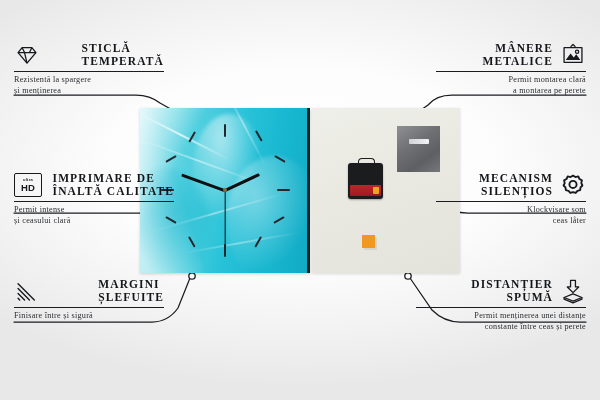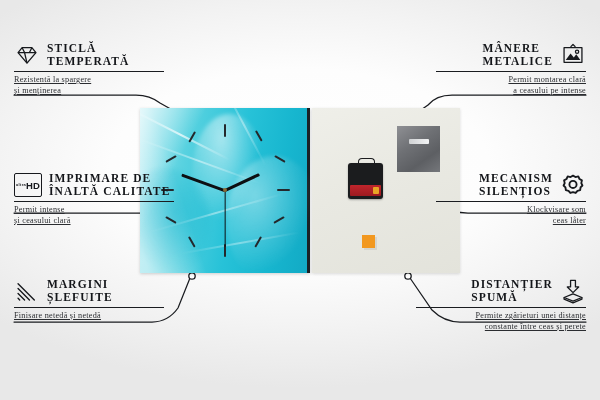--- a/index.html
+++ b/index.html
@@ -11,41 +11,41 @@
   #stage{
     position:relative;width:600px;height:400px;
     background:
       radial-gradient(ellipse 70% 55% at 50% 42%, #ffffff 0%, #fdfdfd 45%, #f3f3f3 72%, #e8e8e8 100%);
   }
   
   #wires{position:absolute;left:0;top:0;width:600px;height:400px;}
   
   .feat{position:absolute;}
   .feat .titlerow{display:flex;align-items:center;gap:7px;}
-  .feat.left .titlerow{justify-content:flex-start;}
+  .feat.left .titlerow{justify-content:space-between;}
   .feat.right .titlerow{justify-content:flex-end;}
   .ttl{
     font-family:"Liberation Serif", serif;
     font-size:11.5px;line-height:13px;font-weight:bold;
     letter-spacing:1.1px;color:#14161a;text-transform:uppercase;
   }
   .feat.left .ttl{text-align:left;}
-  .feat.right .ttl{}
+  .feat.right .ttl{text-align:right;}
   .rule{height:1px;background:#1a1c20;margin:3px 0 3px 0;}
   .sub{
     font-family:"Liberation Serif", serif;
-    font-size:8.2px;line-height:10.5px;color:#2a2c30;letter-spacing:.25px;text-decoration:underline;
+    font-size:8.2px;line-height:10.5px;color:#2a2c30;letter-spacing:.25px;
   }
   .feat.left .sub{text-align:left;}
   .feat.right .sub{text-align:right;}
   .ico{width:26px;height:26px;flex:0 0 26px;display:block;}
   
   .hdbadge{
     width:26px;height:22px;border:1.4px solid #17191d;border-radius:2px;
-    display:flex;align-items:center;justify-content:center;
+    display:flex;flex-direction:column;align-items:center;justify-content:center;
     line-height:1;flex:0 0 26px;
   }
   .hdbadge .u{font-family:"Liberation Sans",sans-serif;font-size:4px;font-weight:bold;letter-spacing:.3px;color:#17191d;}
   .hdbadge .h{font-family:"Liberation Sans",sans-serif;font-size:9.5px;font-weight:bold;letter-spacing:.2px;color:#17191d;margin-top:.5px;}
   
   #product{position:absolute;left:140px;top:108px;width:320px;height:165px;}
   #front{
     position:absolute;left:0;top:0;width:170px;height:165px;
     background:
       linear-gradient(118deg, rgba(255,255,255,.70) 0%, rgba(255,255,255,0) 26%),
@@ -202,21 +202,21 @@
             <path d="M5 25 L7 27"></path>
         </g>
       </svg>
       <div class="ttl">
         <span>MARGINI</span><br>
         <span>ȘLEFUITE</span>
       </div>
     </div>
     <div class="rule"></div>
     <div class="sub">
-      <span>Finisare netedă și netedă</span>
+      <span>Finisare între și sigură</span>
     </div>
   </div>
 
   <div class="feat right" style="left:436px;top:42px;width:150px;">
     <div class="titlerow">
       <div class="ttl">
         <span>MÂNERE</span><br>
         <span>METALICE</span>
       </div>
       <svg class="ico" viewBox="0 0 32 32">
@@ -224,21 +224,21 @@
           <path d="M13 6 L16 3 L19 6"></path>
           <rect x="5" y="7" width="22" height="18"></rect>
           <path d="M7 22 L13 14 L17 19 L20 15 L25 22 Z" fill="#17191d" stroke="none"></path>
           <circle cx="21" cy="12" r="2"></circle>
         </g>
       </svg>
     </div>
     <div class="rule"></div>
     <div class="sub">
       <span>Permit montarea clară</span><br>
-      <span>a ceasului pe intense</span>
+      <span>a montarea pe perete</span>
     </div>
   </div>
 
   <div class="feat right" style="left:436px;top:172px;width:150px;">
     <div class="titlerow">
       <div class="ttl">
         <span>MECANISM</span><br>
         <span>SILENȚIOS</span>
       </div>
       <svg class="ico" viewBox="0 0 32 32">
@@ -264,18 +264,18 @@
       <svg class="ico" viewBox="0 0 32 32">
         <g fill="none" stroke="#17191d" stroke-width="1.6" stroke-linejoin="round">
           <path d="M13 3 L19 3 L19 11 L23 11 L16 18 L9 11 L13 11 Z"></path>
           <path d="M16 19.5 L27 24 L16 28.5 L5 24 Z"></path>
           <path d="M5 24 L5 26 L16 30.5 L27 26 L27 24"></path>
         </g>
       </svg>
     </div>
     <div class="rule"></div>
     <div class="sub">
-      <span>Permite zgârieturi unei distanțe</span><br>
+      <span>Permit menținerea unei distanțe</span><br>
       <span>constante între ceas și perete</span>
     </div>
   </div>
 
 </div>
 
 </body></html>

